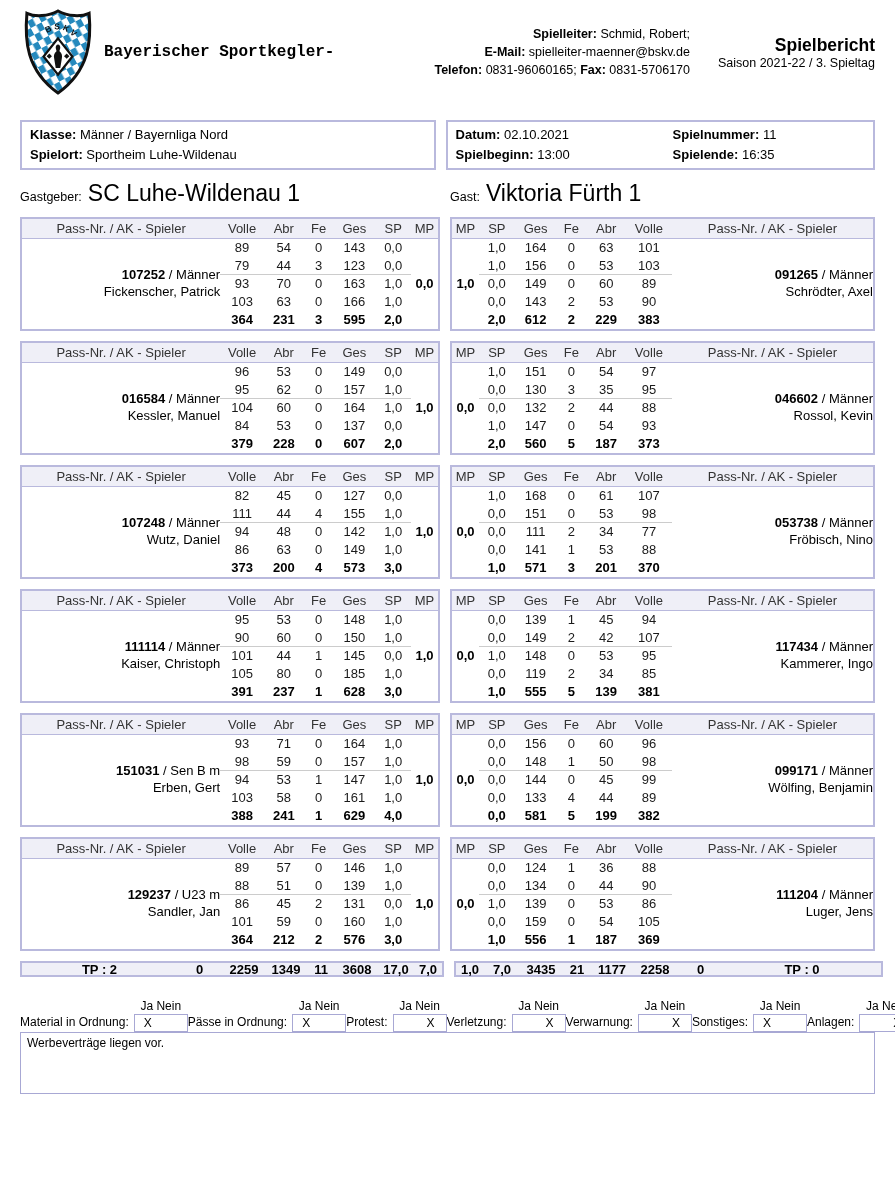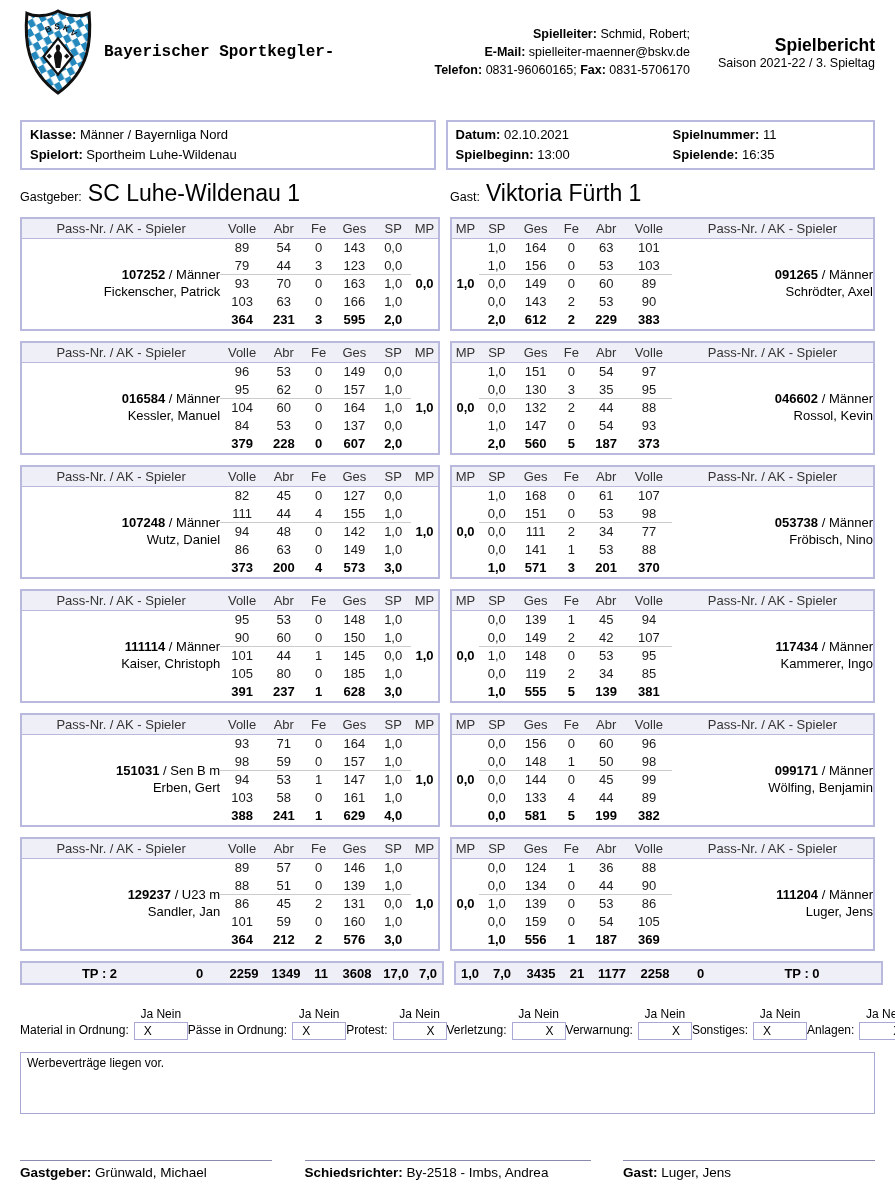--- a/index.html
+++ b/index.html
@@ -39,35 +39,35 @@
                     color:#333; font-size:13px; height:20px; padding:0; overflow:hidden; white-space:nowrap; }
   .score-table td { text-align:center; font-size:13px; height:18px; padding:0; color:#1a1a1a; }
   .score-table td.player { line-height:1.3; color:#000;text-align:right; }
   .score-table tr.total td { font-weight:bold; height:20px; color:#000; }
   .score-table td.sep { border-bottom:1px solid #ccc; }
   .score-table td.mpv { font-weight:bold; color:#000; }
 
   
   .tp-row { display:flex; gap:10px; margin-top:10px; }
   .tp-box { display:flex; align-items:center; background:#efeff7; border:2px solid #b9b9dd;
-            height:24px; font-weight:bold; font-size:13px; }
+            height:16px; font-weight:bold; font-size:13px; }
   .tp-box span { display:inline-block; text-align:center; }
 
   
   .checks { display:flex; justify-content:space-between; align-items:flex-end; margin-top:22px; font-size:12px; }
   .chk { display:flex; align-items:flex-end; gap:5px; }
   .chk .cl { padding-bottom:3px; white-space:nowrap; }
   .jn { text-align:center; font-size:12px; margin-bottom:1px; }
   .cbox { width:54px; height:18px; border:1.5px solid #a8a8d4; position:relative; font-size:12px; background:#fff; }
   .cbox .x { position:absolute; top:1px; }
   .cbox .x.ja { left:9px; }
   .cbox .x.nein { right:11px; }
 
   
-  .comment { border:1.5px solid #a8a8d4; height:62px; margin-top:12px; font-size:12px; padding:3px 6px; background:#fff; }
+  .comment { border:1.5px solid #a8a8d4; height:62px; font-size:12px; padding:3px 6px; background:#fff; }
 
   
   .sigs { display:flex; justify-content:space-between; margin-top:46px; }
   .sig { border-top:1.5px solid #8a8aad; padding-top:4px; font-size:13.5px; white-space:nowrap; }
   .sig.s1 { width:252px; } .sig.s2 { width:286px; } .sig.s3 { width:252px; }
 </style>
 </head>
 <body>
 
 <div class="page">
@@ -1044,25 +1044,14 @@
             <span class="x nein">X</span>
           </div>
         </div>
       </div>
     </div>
 
   <div class="comment">
     <span>Werbeverträge liegen vor.</span>
   </div>
 
-  <div class="sigs">
-    <div class="sig s1">
-      <span class="b">Gastgeber:</span> <span>Grünwald, Michael</span>
-    </div>
-    <div class="sig s2">
-      <span class="b">Schiedsrichter:</span> <span>By-2518 - Imbs, Andrea</span>
-    </div>
-    <div class="sig s3">
-      <span class="b">Gast:</span> <span>Luger, Jens</span>
-    </div>
-  </div>
 
 </div>
 
 </body></html>

